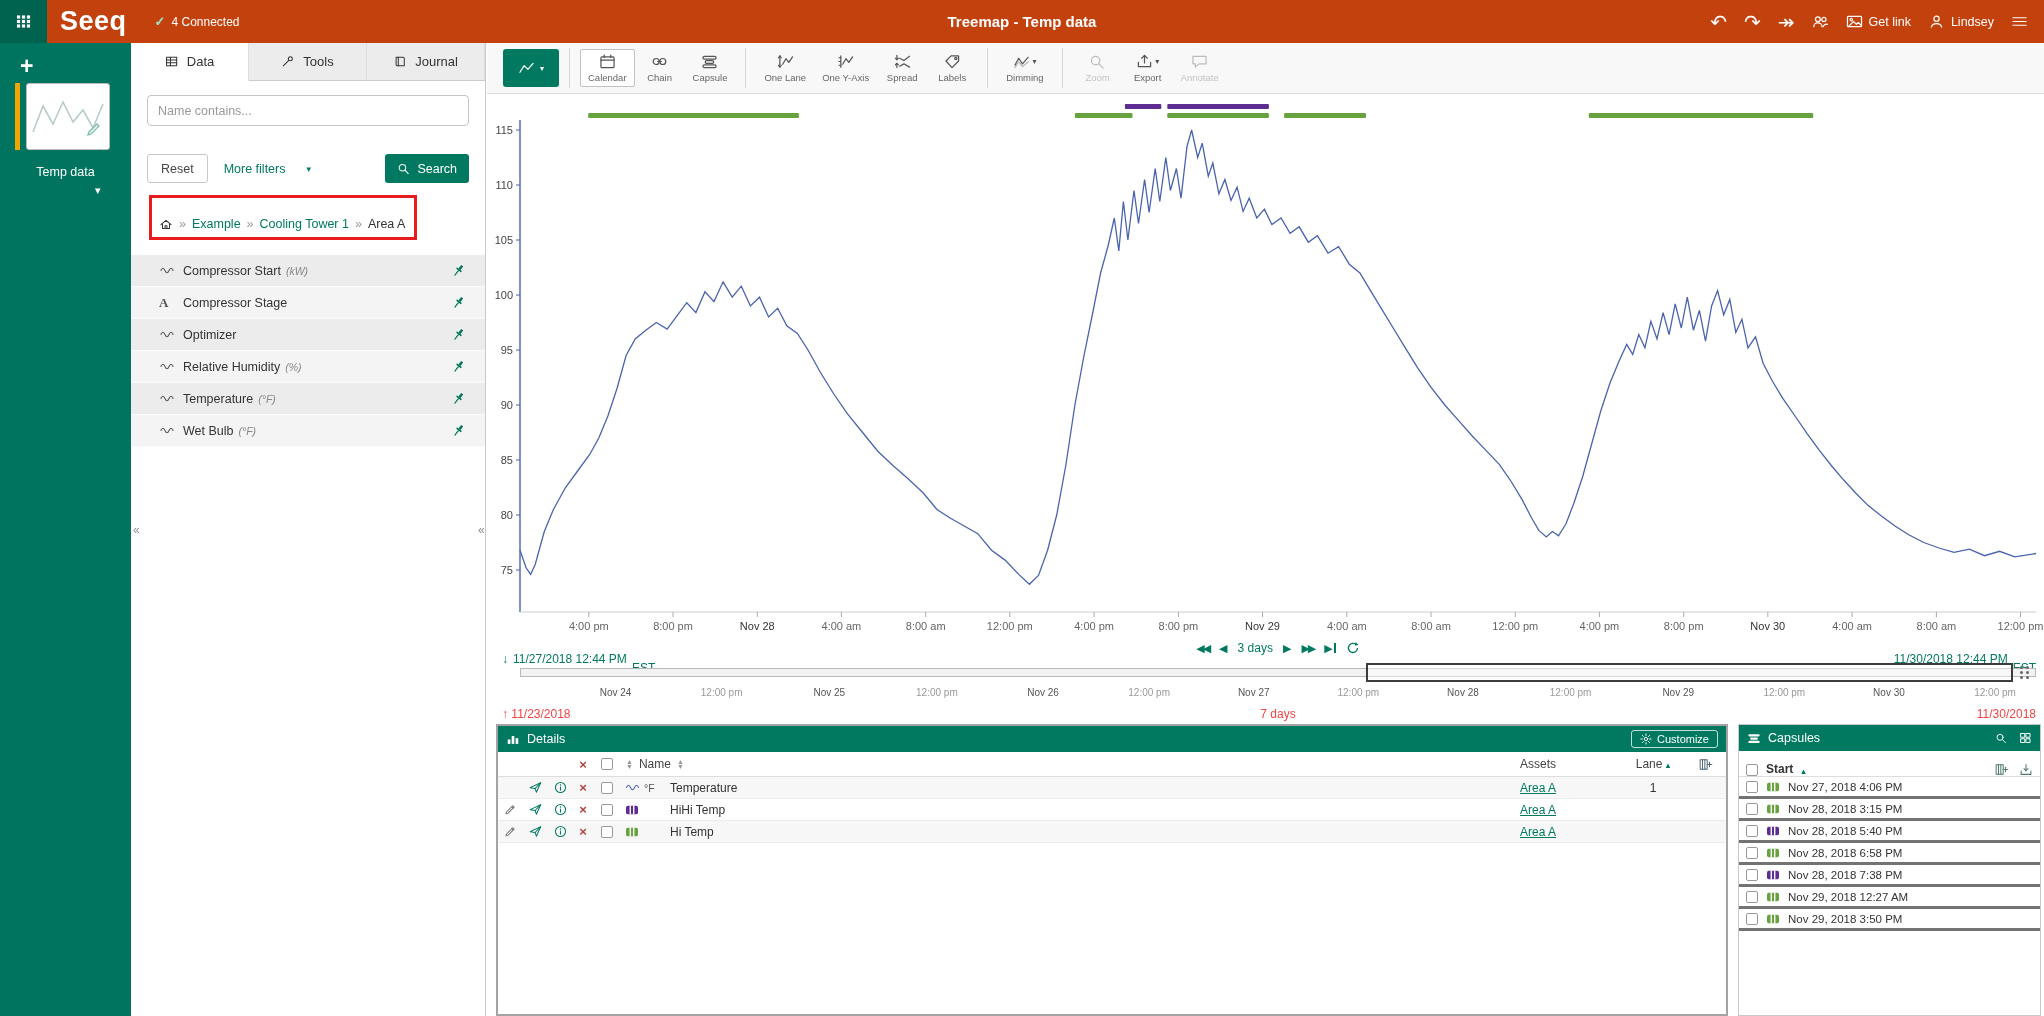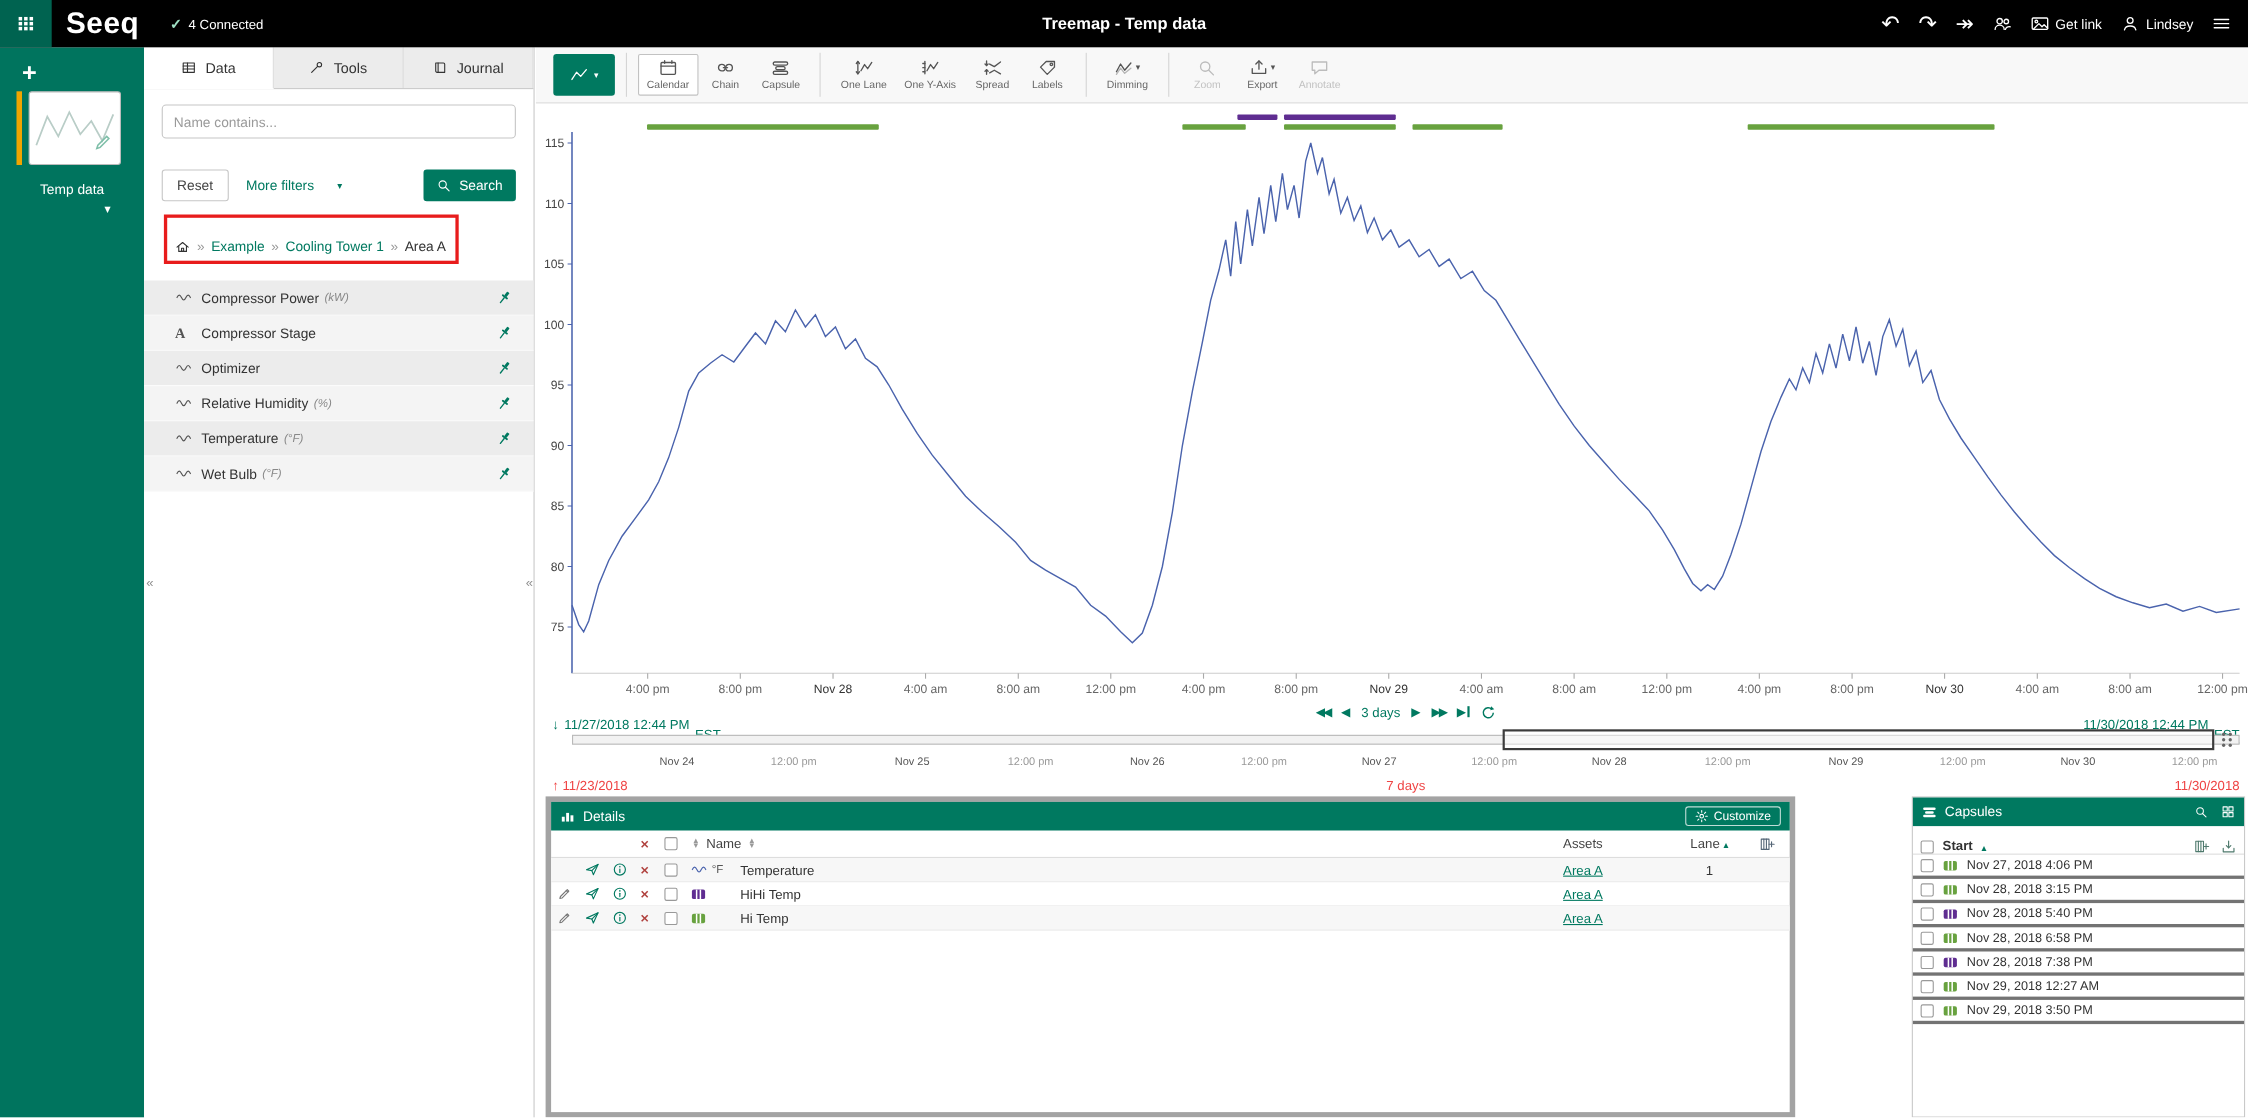--- a/index.html
+++ b/index.html
@@ -1,21 +1,21 @@
 <!DOCTYPE html>
 <html><head>
 <meta charset="utf-8">
 <style>
   *{box-sizing:border-box;margin:0;padding:0;}
   html,body{width:2044px;height:1016px;}
   body{font-family:"Liberation Sans",sans-serif;background:#fff;overflow:hidden;}
   .app{position:relative;width:2044px;height:1016px;background:#fff;}
 
   
-  .topbar{position:absolute;top:0;left:0;width:2044px;height:43px;background:#000000;display:flex;align-items:center;color:#fff;z-index:10;}
+  .topbar{position:absolute;top:0;left:0;width:2044px;height:43px;background:#c2410c;display:flex;align-items:center;color:#fff;z-index:10;}
   .apps-btn{width:47px;height:43px;background:#006350;display:flex;align-items:center;justify-content:center;cursor:pointer;flex:0 0 auto;}
   .logo{font-size:27px;font-weight:bold;letter-spacing:.5px;margin-left:13px;}
   .connected{margin-left:28px;font-size:12px;display:flex;gap:6px;align-items:center;}
   .connected .check{color:#9fe0c4;font-weight:bold;font-size:13px;}
   .topbar-title{position:absolute;left:0;right:0;text-align:center;font-size:15px;font-weight:bold;pointer-events:none;}
   .tb-right{margin-left:auto;display:flex;align-items:center;gap:17px;padding-right:16px;z-index:2;}
   .tb-glyph{font-size:20px;line-height:1;cursor:pointer;}
   .getlink,.userbox{display:flex;align-items:center;gap:6px;font-size:12.5px;cursor:pointer;}
 
   
@@ -83,21 +83,21 @@
   .scrub-grip{position:absolute;top:621px;width:14px;height:17px;display:grid;grid-template-columns:repeat(2,4px);gap:2px;align-content:center;justify-content:center;cursor:ew-resize;}
   .scrub-grip i{width:3px;height:3px;background:#666;border-radius:50%;}
   .scrub-labels span{position:absolute;top:644px;transform:translateX(-50%);font-size:10px;color:#999;white-space:nowrap;}
   .scrub-labels span.day{color:#555;}
   .range-row{position:absolute;top:664px;left:0;right:0;font-size:12px;color:#ef4444;height:18px;}
   .range-left{position:absolute;left:15px;}
   .range-center{position:absolute;left:33px;width:1516px;text-align:center;}
   .range-right{position:absolute;right:8px;}
 
   
-  .details-panel{position:absolute;left:9px;top:681px;width:1136px;bottom:0;border:5px solid #a3a3a3;background:#fff;}
+  .details-panel{position:absolute;left:9px;top:681px;width:1232px;bottom:0;border:2px solid #a3a3a3;background:#fff;}
   .capsules-panel{position:absolute;left:1251px;top:681px;right:3px;bottom:0;border:1px solid #c9c9c9;background:#fff;}
   .panel-head{height:26px;background:#007960;color:#fff;display:flex;align-items:center;padding:0 8px;gap:7px;font-size:12.5px;}
   .panel-head .ic{width:14px;height:13px;}
   .customize-btn{margin-left:auto;display:flex;align-items:center;gap:5px;border:1px solid rgba(255,255,255,.75);border-radius:3px;padding:2px 8px;font-size:11px;cursor:pointer;}
   .cp-tools{margin-left:auto;display:flex;gap:11px;align-items:center;}
   .cp-tools .ic{width:13px;height:12px;cursor:pointer;}
   .dt-head{height:25px;display:flex;align-items:center;border-bottom:1px solid #ddd;font-size:12px;color:#444;}
   .dt-row{height:22px;display:flex;align-items:center;border-bottom:1px solid #ececec;font-size:12px;color:#333;}
   .dt-row.striped{background:#f7f7f7;}
   .c-edit{width:26px;display:flex;justify-content:center;color:#777;}
@@ -256,21 +256,21 @@
       <span class="bc-sep">»</span>
       <span class="bc-current">Area A</span>
     </div>
     <div class="asset-list" id="asset-list">
         <div class="asset-row">
           <span class="asset-icon">
             <svg class="ic" viewBox="0 0 18 16" style="width:16px;height:13px;">
               <path d="M1.5,8 Q4,2.5 6.5,8 T11.5,8 T16.5,8"></path>
             </svg>
           </span>
-          <span class="asset-name">Compressor Power</span>
+          <span class="asset-name">Compressor Start</span>
           <span class="asset-unit">(kW)</span>
           <svg class="ic asset-pin" viewBox="0 0 18 16">
             <g transform="rotate(38 9 8)">
               <rect x="7.6" y="1.5" width="2.8" height="5" rx="0.8" fill="currentColor" stroke="none"></rect>
               <rect x="5.6" y="6.2" width="6.8" height="1.8" rx="0.8" fill="currentColor" stroke="none"></rect>
               <line x1="9" y1="8.2" x2="9" y2="14.2"></line>
             </g>
           </svg>
         </div>
         <div class="asset-row">

